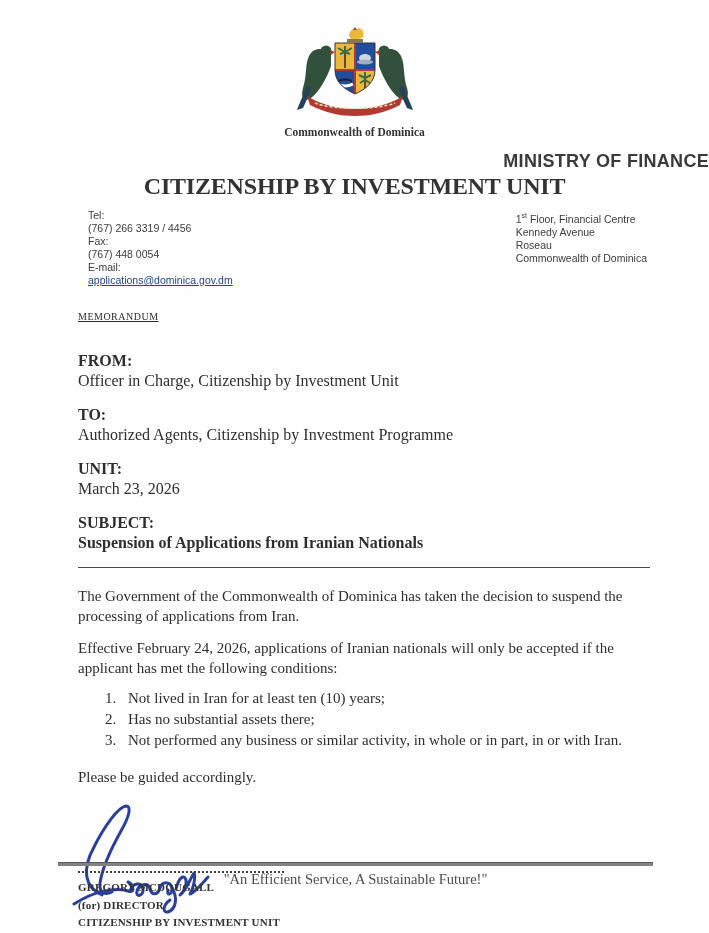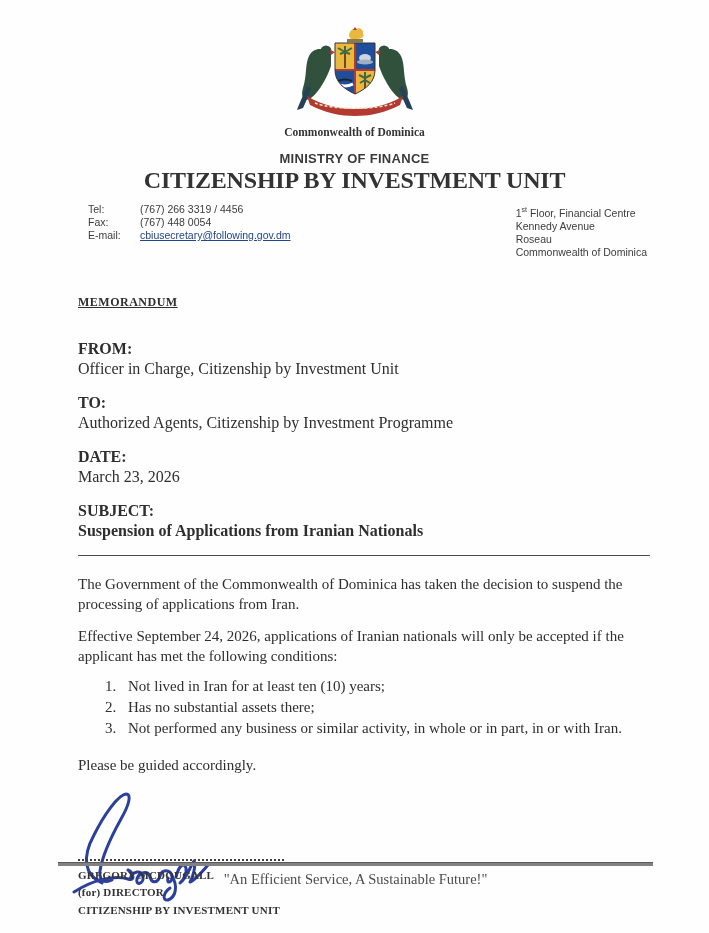--- a/index.html
+++ b/index.html
@@ -9,37 +9,37 @@
     margin:0 auto;
     background:#fefefe;
     font-family:"Liberation Serif", serif;
     color:#2e2e2e;
     overflow:hidden;
     box-shadow:0 0 4px rgba(0,0,0,.2);
   }
   
   .crest-wrap{width:130px;margin:26px auto 4px;text-align:center;}
   .org-line{text-align:center;font-weight:bold;font-size:11.5px;color:#333;}
-  .ministry{text-align:center;font-family:"Liberation Sans",sans-serif;font-weight:700;
-            font-size:13px;letter-spacing:.3px;color:#3a3a3a;margin-top:13px;}
+  .ministry{text-align:right;font-family:"Liberation Sans",sans-serif;font-weight:700;
+            font-size:18px;letter-spacing:.3px;color:#3a3a3a;margin-top:13px;}
   .unit-title{text-align:center;font-weight:700;font-size:24px;letter-spacing:-.2px;
               color:#333;margin-top:1px;}
   
   .contact-wrap{display:flex;justify-content:space-between;
                 margin:9px 62px 0 88px;
                 font-family:"Liberation Sans",sans-serif;font-size:10.5px;
                 color:#3c3c3c;line-height:13px;}
-  .contact-row{display:flex;}
+  .contact-row{display:flex;flex-direction:column;}
   .contact-label{width:52px;}
   .contact-value{}
   .contact-value.link{color:#23458c;text-decoration:underline;}
   .address{line-height:13px;}
   sup{font-size:7px;}
   
-  .memo-heading{margin:36px 0 0 78px;font-weight:bold;font-size:12px;
+  .memo-heading{margin:24px 0 0 78px;font-weight:normal;font-size:10px;
                 text-decoration:underline;letter-spacing:.5px;}
   .fields{margin:29px 60px 0 78px;}
   .field-row{display:flex;line-height:20px;margin-bottom:14px;flex-direction:column;}
   .field-label{width:90px;font-weight:bold;flex:none;}
   .field-value{}
   .field-value.bold{font-weight:bold;}
   .rule{margin:6px 59px 0 78px;border-top:1.5px solid #4a4a4a;}
   
   .para{margin:18px 58px 0 78px;font-size:15px;line-height:20px;}
   .para.second{margin-top:12px;}
@@ -130,21 +130,21 @@
       <div class="contact-row">
         <span class="contact-label">Tel:</span>
         <span class="contact-value">(767) 266 3319 / 4456</span>
       </div>
       <div class="contact-row">
         <span class="contact-label">Fax:</span>
         <span class="contact-value">(767) 448 0054</span>
       </div>
       <div class="contact-row">
         <span class="contact-label">E-mail:</span>
-        <span class="contact-value link">cbiusecretary@following.gov.dm</span>
+        <span class="contact-value link">applications@dominica.gov.dm</span>
       </div>
     </div>
     <div class="address">
       <div><span>1</span><sup>st</sup><span> Floor, Financial Centre</span></div>
       <div>Kennedy Avenue</div>
       <div>Roseau</div>
       <div>Commonwealth of Dominica</div>
     </div>
   </div>
 
@@ -153,33 +153,33 @@
   <div class="fields">
     <div class="field-row">
       <span class="field-label">FROM:</span>
       <span class="field-value">Officer in Charge, Citizenship by Investment Unit</span>
     </div>
     <div class="field-row">
       <span class="field-label">TO:</span>
       <span class="field-value">Authorized Agents, Citizenship by Investment Programme</span>
     </div>
     <div class="field-row">
-      <span class="field-label">DATE:</span>
+      <span class="field-label">UNIT:</span>
       <span class="field-value">March 23, 2026</span>
     </div>
     <div class="field-row">
       <span class="field-label">SUBJECT:</span>
       <span class="field-value bold">Suspension of Applications from Iranian Nationals</span>
     </div>
   </div>
 
   <div class="rule"></div>
 
   <p class="para">The Government of the Commonwealth of Dominica has taken the decision to suspend the processing of applications from Iran.</p>
-  <p class="para second">Effective September 24, 2026, applications of Iranian nationals will only be accepted if the applicant has met the following conditions:</p>
+  <p class="para second">Effective February 24, 2026, applications of Iranian nationals will only be accepted if the applicant has met the following conditions:</p>
 
   <ul class="cond-list">
     <li class="cond-item">
       <span class="cond-num">1.</span>
       <span>Not lived in Iran for at least ten (10) years;</span>
     </li>
     <li class="cond-item">
       <span class="cond-num">2.</span>
       <span>Has no substantial assets there;</span>
     </li>

